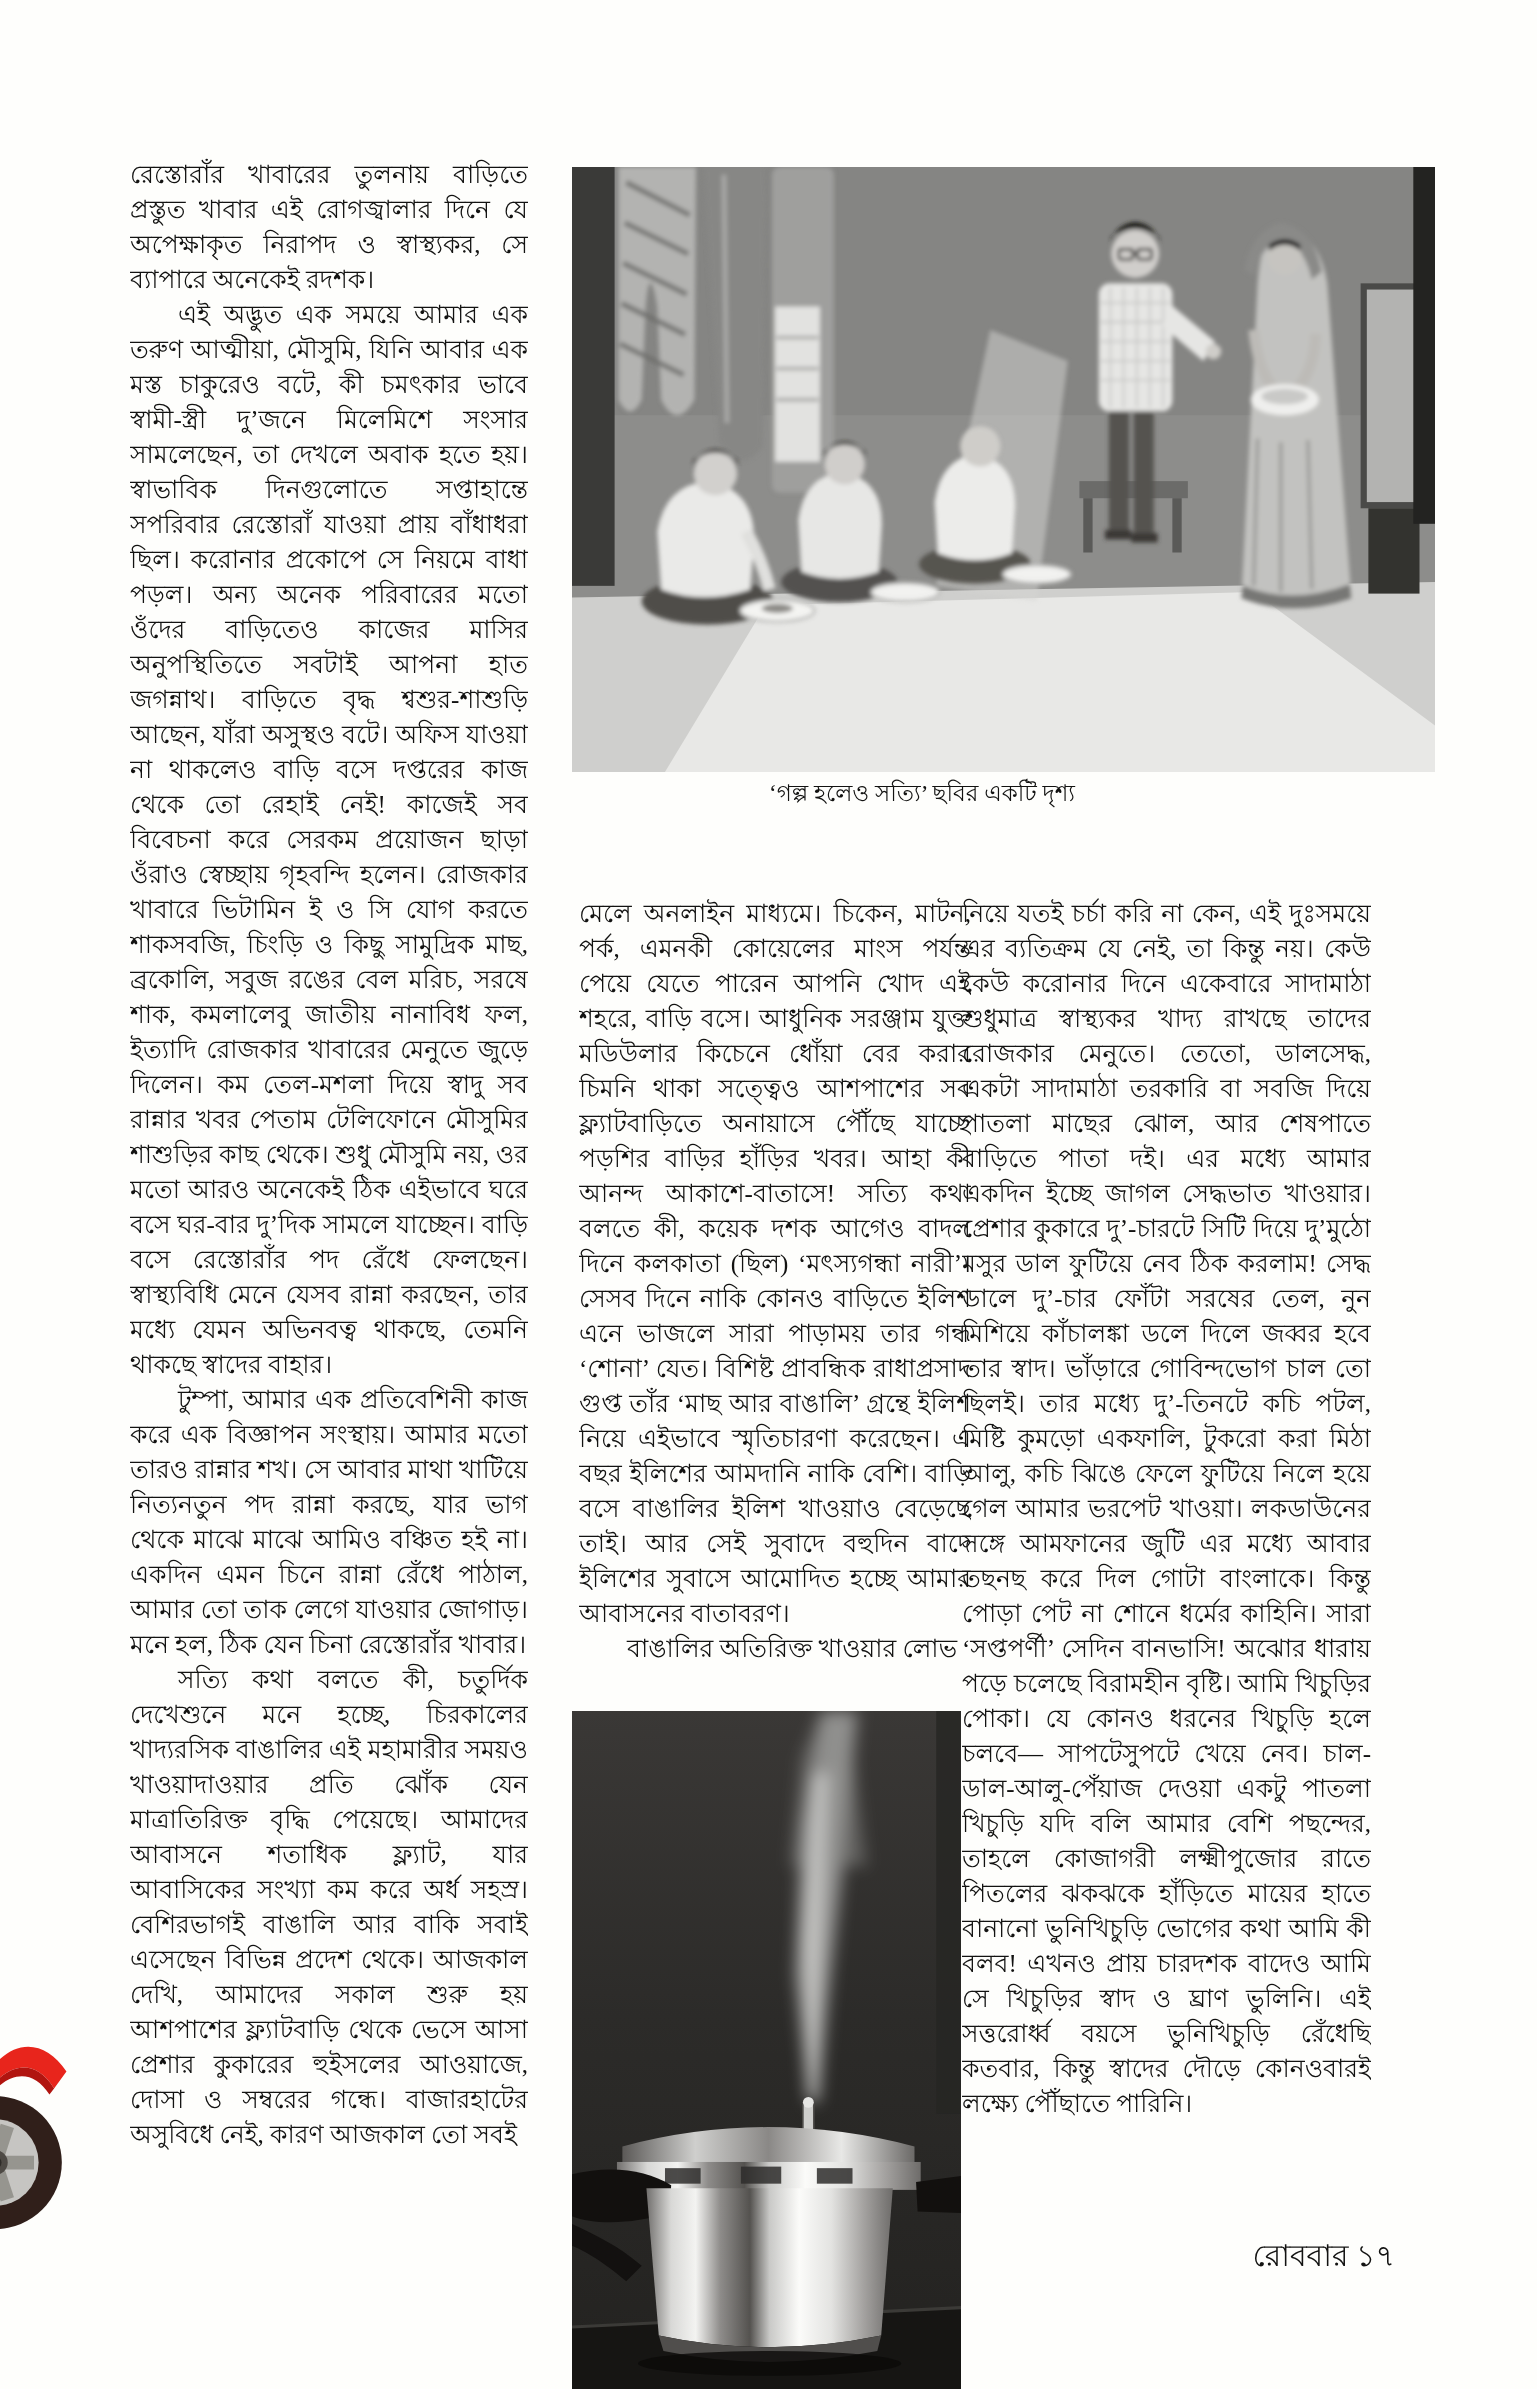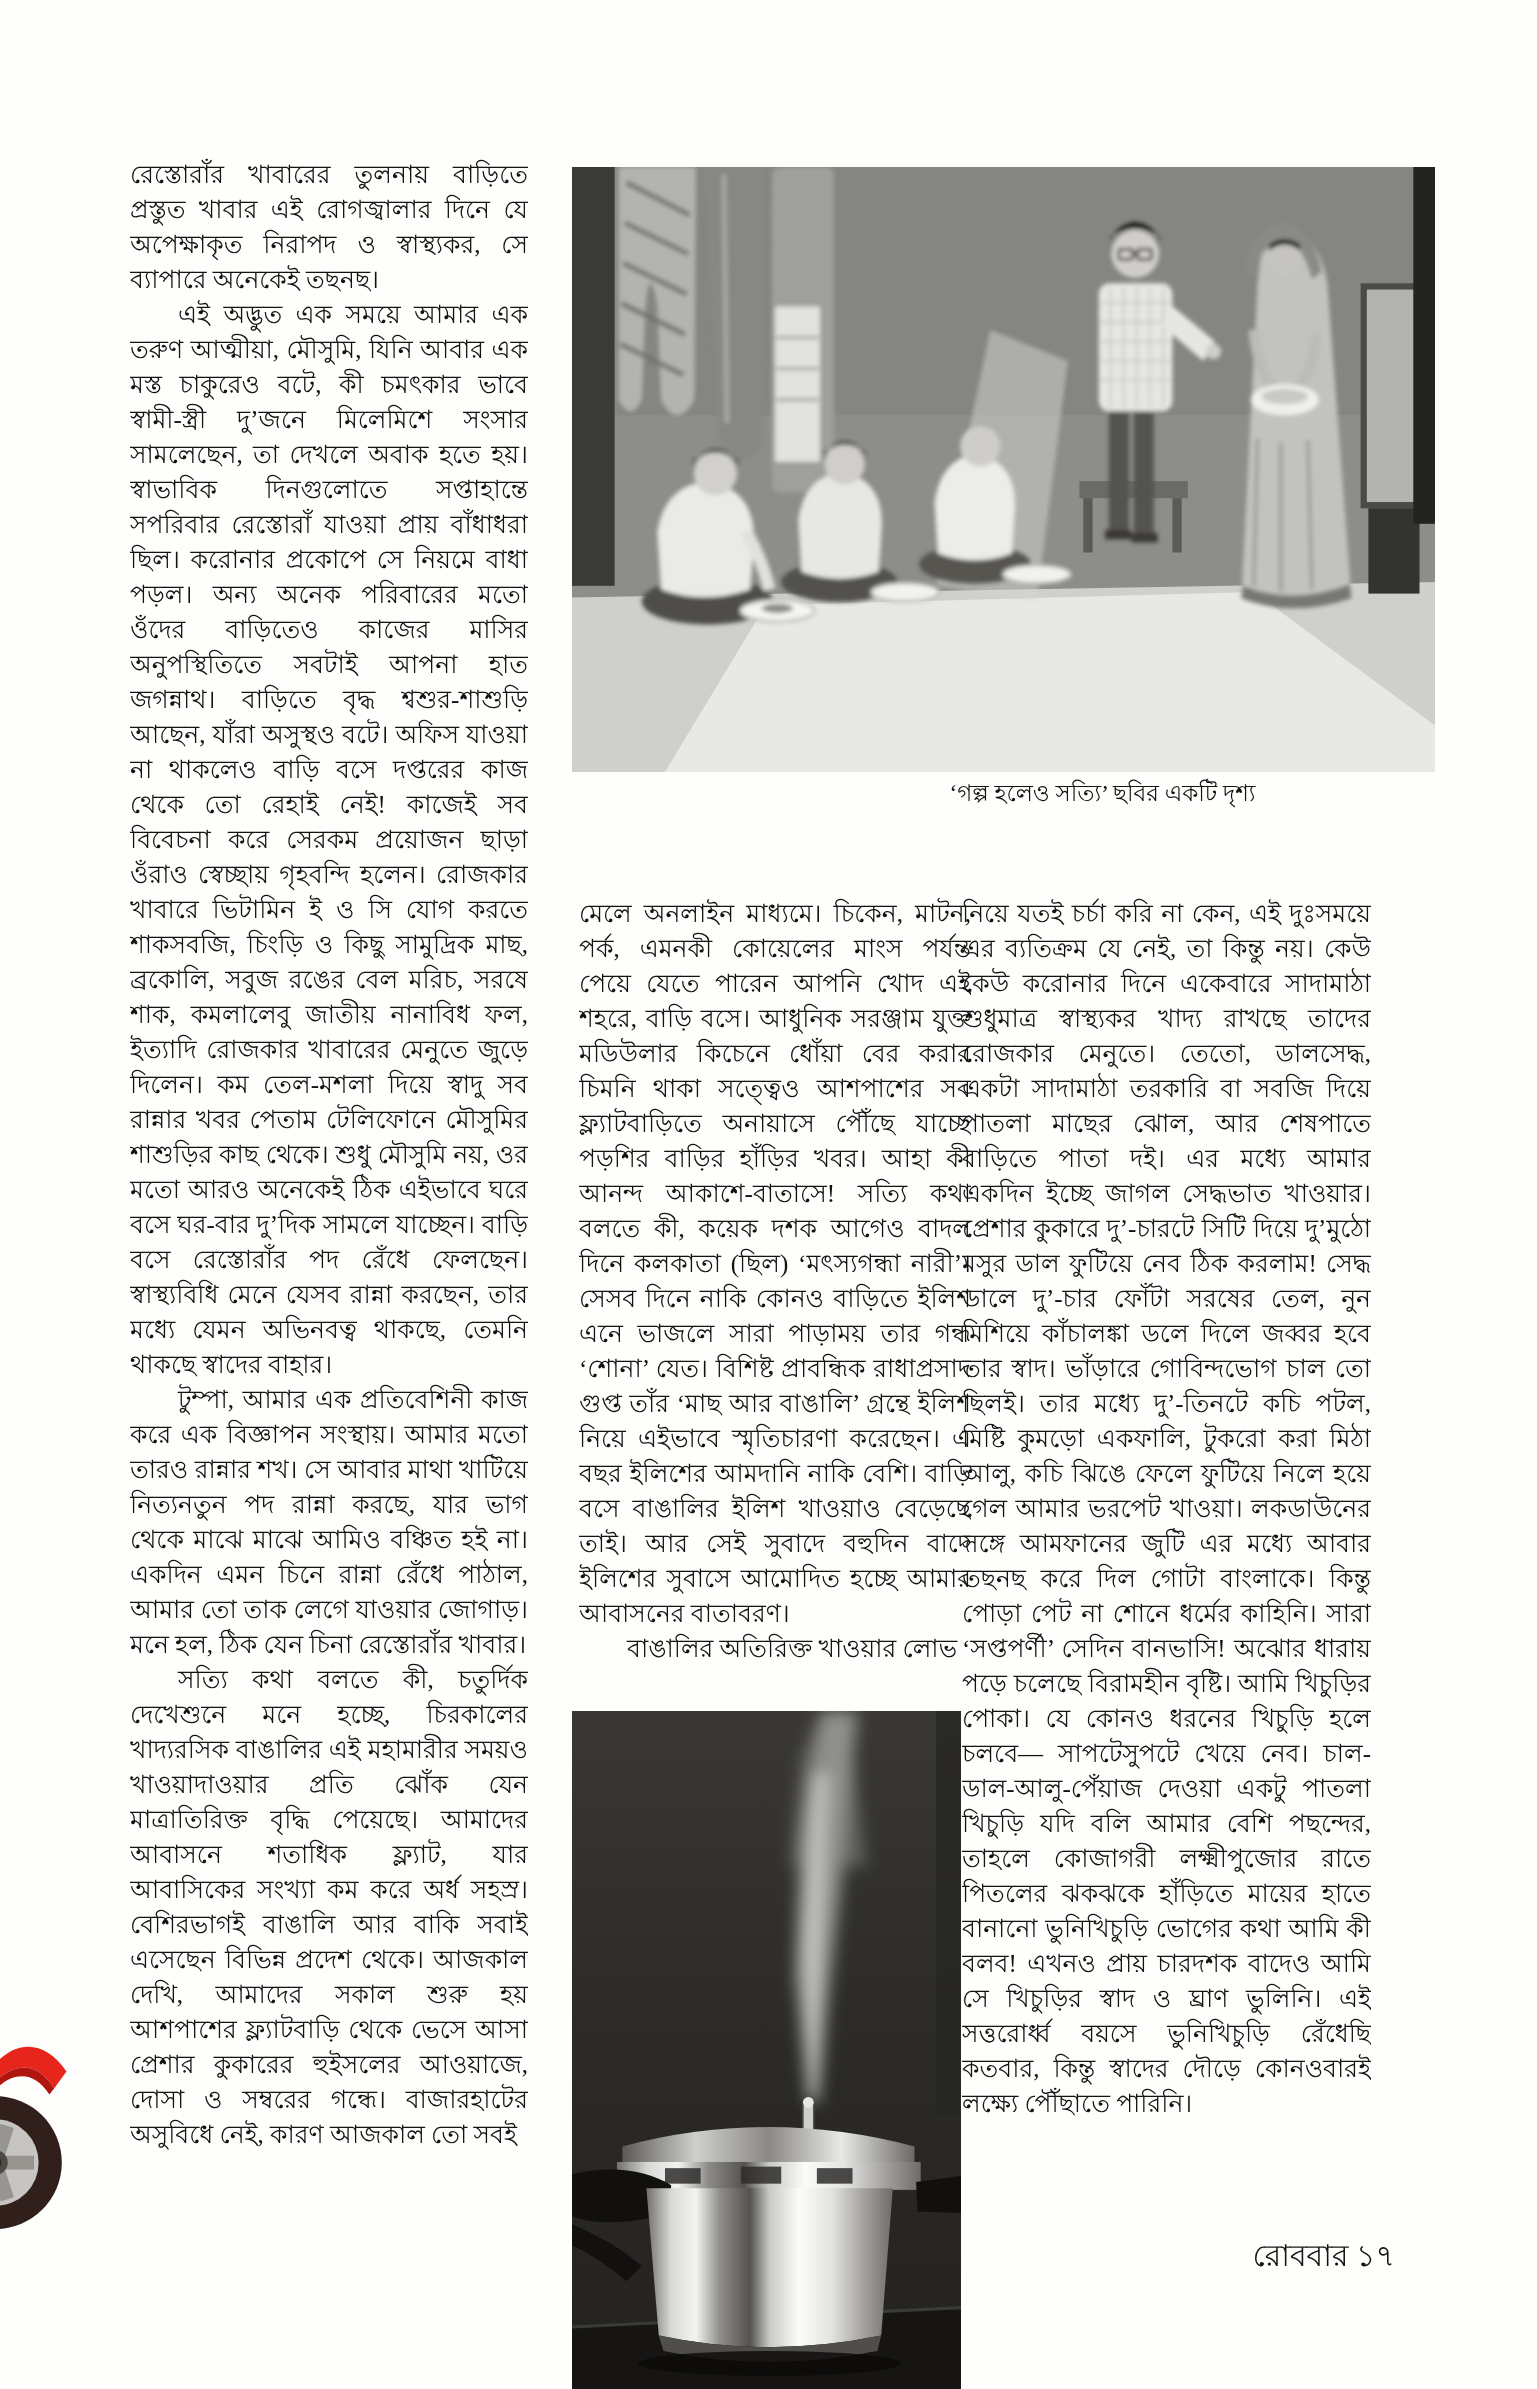--- a/index.html
+++ b/index.html
@@ -8,21 +8,21 @@
   .col{position:absolute;text-align:justify;font-size:25px;line-height:35px;overflow:hidden;}
   .col p{margin:0;}
   .col p.indent{text-indent:48px;}
   .col-left{left:130px;top:157px;width:398px;height:2062px;}
   .col-middle{left:579px;top:896px;width:392px;height:775px;}
   .col-right{left:962px;top:896px;width:409px;height:1318px;}
   figure{margin:0;position:absolute;padding:0;}
   .film-photo{left:572px;top:167px;width:863px;height:605px;}
   .cooker-photo{left:572px;top:1711px;width:389px;height:678px;}
   .wheel-logo{position:absolute;left:0;top:2037px;width:85px;height:194px;}
-  .caption{position:absolute;top:779px;right:102px;width:667px;text-align:center;
+  .caption{position:absolute;top:779px;right:102px;width:667px;text-align:left;
            font-size:23px;line-height:29.5px;color:#121211;}
   .footer{position:absolute;top:2232px;right:143px;font-size:30px;color:#121211;}
   svg{display:block;width:100%;height:100%;}
 </style>
 </head>
 <body>
 
 <div class="page">
 
   <figure class="film-photo">
@@ -113,21 +113,21 @@
         <rect x="1026" y="158" width="68" height="274" fill="#b3b3b1"></rect>
         <rect x="1028" y="440" width="66" height="110" fill="#33332f"></rect>
       </g>
       <rect x="1086" y="0" width="28" height="460" fill="#232321"></rect>
     </svg>
   </figure>
 
   <div class="caption">‘গল্প হলেও সত্যি’ ছবির একটি দৃশ্য</div>
 
   <section class="col col-left">
-      <p>রেস্তোরাঁর খাবারের তুলনায় বাড়িতে প্রস্তুত খাবার এই রোগজ্বালার দিনে যে অপেক্ষাকৃত নিরাপদ ও স্বাস্থ্যকর, সে ব্যাপারে অনেকেই তছনছ।</p>
+      <p>রেস্তোরাঁর খাবারের তুলনায় বাড়িতে প্রস্তুত খাবার এই রোগজ্বালার দিনে যে অপেক্ষাকৃত নিরাপদ ও স্বাস্থ্যকর, সে ব্যাপারে অনেকেই রদশক।</p>
       <p class="indent">এই অদ্ভুত এক সময়ে আমার এক তরুণ আত্মীয়া, মৌসুমি, যিনি আবার এক মস্ত চাকুরেও বটে, কী চমৎকার ভাবে স্বামী-স্ত্রী দু’জনে মিলেমিশে সংসার সামলেছেন, তা দেখলে অবাক হতে হয়। স্বাভাবিক দিনগুলোতে সপ্তাহান্তে সপরিবার রেস্তোরাঁ যাওয়া প্রায় বাঁধাধরা ছিল। করোনার প্রকোপে সে নিয়মে বাধা পড়ল। অন্য অনেক পরিবারের মতো ওঁদের বাড়িতেও কাজের মাসির অনুপস্থিতিতে সবটাই আপনা হাত জগন্নাথ। বাড়িতে বৃদ্ধ শ্বশুর-শাশুড়ি আছেন, যাঁরা অসুস্থও বটে। অফিস যাওয়া না থাকলেও বাড়ি বসে দপ্তরের কাজ থেকে তো রেহাই নেই! কাজেই সব বিবেচনা করে সেরকম প্রয়োজন ছাড়া ওঁরাও স্বেচ্ছায় গৃহবন্দি হলেন। রোজকার খাবারে ভিটামিন ই ও সি যোগ করতে শাকসবজি, চিংড়ি ও কিছু সামুদ্রিক মাছ, ব্রকোলি, সবুজ রঙের বেল মরিচ, সরষে শাক, কমলালেবু জাতীয় নানাবিধ ফল, ইত্যাদি রোজকার খাবারের মেনুতে জুড়ে দিলেন। কম তেল-মশলা দিয়ে স্বাদু সব রান্নার খবর পেতাম টেলিফোনে মৌসুমির শাশুড়ির কাছ থেকে। শুধু মৌসুমি নয়, ওর মতো আরও অনেকেই ঠিক এইভাবে ঘরে বসে ঘর-বার দু’দিক সামলে যাচ্ছেন। বাড়ি বসে রেস্তোরাঁর পদ রেঁধে ফেলছেন। স্বাস্থ্যবিধি মেনে যেসব রান্না করছেন, তার মধ্যে যেমন অভিনবত্ব থাকছে, তেমনি থাকছে স্বাদের বাহার।</p>
       <p class="indent">টুম্পা, আমার এক প্রতিবেশিনী কাজ করে এক বিজ্ঞাপন সংস্থায়। আমার মতো তারও রান্নার শখ। সে আবার মাথা খাটিয়ে নিত্যনতুন পদ রান্না করছে, যার ভাগ থেকে মাঝে মাঝে আমিও বঞ্চিত হই না। একদিন এমন চিনে রান্না রেঁধে পাঠাল, আমার তো তাক লেগে যাওয়ার জোগাড়। মনে হল, ঠিক যেন চিনা রেস্তোরাঁর খাবার।</p>
       <p class="indent">সত্যি কথা বলতে কী, চতুর্দিক দেখেশুনে মনে হচ্ছে, চিরকালের খাদ্যরসিক বাঙালির এই মহামারীর সময়ও খাওয়াদাওয়ার প্রতি ঝোঁক যেন মাত্রাতিরিক্ত বৃদ্ধি পেয়েছে। আমাদের আবাসনে শতাধিক ফ্ল্যাট, যার আবাসিকের সংখ্যা কম করে অর্ধ সহস্র। বেশিরভাগই বাঙালি আর বাকি সবাই এসেছেন বিভিন্ন প্রদেশ থেকে। আজকাল দেখি, আমাদের সকাল শুরু হয় আশপাশের ফ্ল্যাটবাড়ি থেকে ভেসে আসা প্রেশার কুকারের হুইসলের আওয়াজে, দোসা ও সম্বরের গন্ধে। বাজারহাটের অসুবিধে নেই, কারণ আজকাল তো সবই</p>
     </section>
   <section class="col col-middle">
       <p>মেলে অনলাইন মাধ্যমে। চিকেন, মাটন, পর্ক, এমনকী কোয়েলের মাংস পর্যন্ত পেয়ে যেতে পারেন আপনি খোদ এই শহরে, বাড়ি বসে। আধুনিক সরঞ্জাম যুক্ত মডিউলার কিচেনে ধোঁয়া বের করার চিমনি থাকা সত্ত্বেও আশপাশের সব ফ্ল্যাটবাড়িতে অনায়াসে পৌঁছে যাচ্ছে পড়শির বাড়ির হাঁড়ির খবর। আহা কী আনন্দ আকাশে-বাতাসে! সত্যি কথা বলতে কী, কয়েক দশক আগেও বাদল দিনে কলকাতা (ছিল) ‘মৎস্যগন্ধা নারী’। সেসব দিনে নাকি কোনও বাড়িতে ইলিশ এনে ভাজলে সারা পাড়াময় তার গন্ধ ‘শোনা’ যেত। বিশিষ্ট প্রাবন্ধিক রাধাপ্রসাদ গুপ্ত তাঁর ‘মাছ আর বাঙালি’ গ্রন্থে ইলিশ নিয়ে এইভাবে স্মৃতিচারণা করেছেন। এ বছর ইলিশের আমদানি নাকি বেশি। বাড়ি বসে বাঙালির ইলিশ খাওয়াও বেড়েছে তাই। আর সেই সুবাদে বহুদিন বাদে ইলিশের সুবাসে আমোদিত হচ্ছে আমার আবাসনের বাতাবরণ।</p>
       <p class="indent">বাঙালির অতিরিক্ত খাওয়ার লোভ</p>
     </section>
   <section class="col col-right">
       <p>নিয়ে যতই চর্চা করি না কেন, এই দুঃসময়ে এর ব্যতিক্রম যে নেই, তা কিন্তু নয়। কেউ কেউ করোনার দিনে একেবারে সাদামাঠা শুধুমাত্র স্বাস্থ্যকর খাদ্য রাখছে তাদের রোজকার মেনুতে। তেতো, ডালসেদ্ধ, একটা সাদামাঠা তরকারি বা সবজি দিয়ে পাতলা মাছের ঝোল, আর শেষপাতে বাড়িতে পাতা দই। এর মধ্যে আমার একদিন ইচ্ছে জাগল সেদ্ধভাত খাওয়ার। প্রেশার কুকারে দু’-চারটে সিটি দিয়ে দু’মুঠো মসুর ডাল ফুটিয়ে নেব ঠিক করলাম! সেদ্ধ ডালে দু’-চার ফোঁটা সরষের তেল, নুন মিশিয়ে কাঁচালঙ্কা ডলে দিলে জব্বর হবে তার স্বাদ। ভাঁড়ারে গোবিন্দভোগ চাল তো ছিলই। তার মধ্যে দু’-তিনটে কচি পটল, মিষ্টি কুমড়ো একফালি, টুকরো করা মিঠা আলু, কচি ঝিঙে ফেলে ফুটিয়ে নিলে হয়ে গেল আমার ভরপেট খাওয়া। লকডাউনের সঙ্গে আমফানের জুটি এর মধ্যে আবার তছনছ করে দিল গোটা বাংলাকে। কিন্তু পোড়া পেট না শোনে ধর্মের কাহিনি। সারা ‘সপ্তপর্ণী’ সেদিন বানভাসি! অঝোর ধারায় পড়ে চলেছে বিরামহীন বৃষ্টি। আমি খিচুড়ির পোকা। যে কোনও ধরনের খিচুড়ি হলে চলবে— সাপটেসুপটে খেয়ে নেব। চাল-ডাল-আলু-পেঁয়াজ দেওয়া একটু পাতলা খিচুড়ি যদি বলি আমার বেশি পছন্দের, তাহলে কোজাগরী লক্ষ্মীপুজোর রাতে পিতলের ঝকঝকে হাঁড়িতে মায়ের হাতে বানানো ভুনিখিচুড়ি ভোগের কথা আমি কী বলব! এখনও প্রায় চারদশক বাদেও আমি সে খিচুড়ির স্বাদ ও ঘ্রাণ ভুলিনি। এই সত্তরোর্ধ্ব বয়সে ভুনিখিচুড়ি রেঁধেছি কতবার, কিন্তু স্বাদের দৌড়ে কোনওবারই লক্ষ্যে পৌঁছাতে পারিনি।</p>

